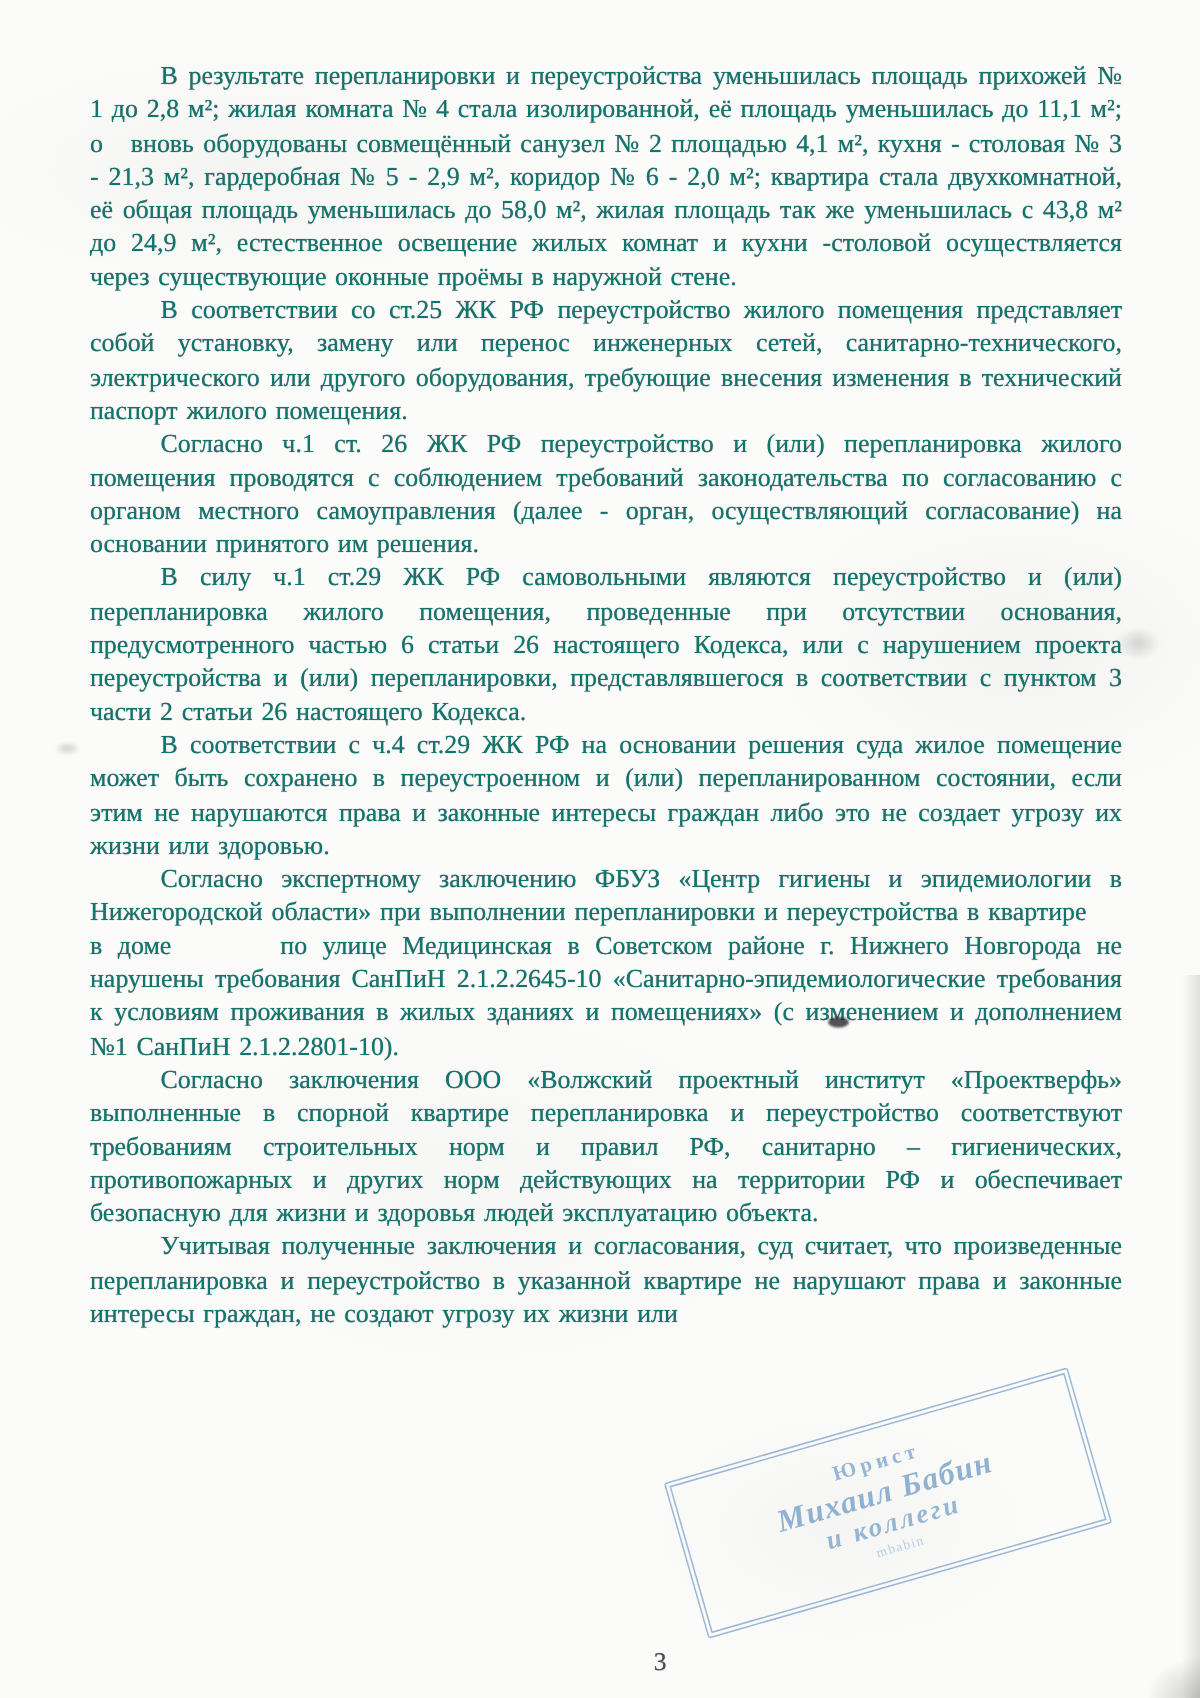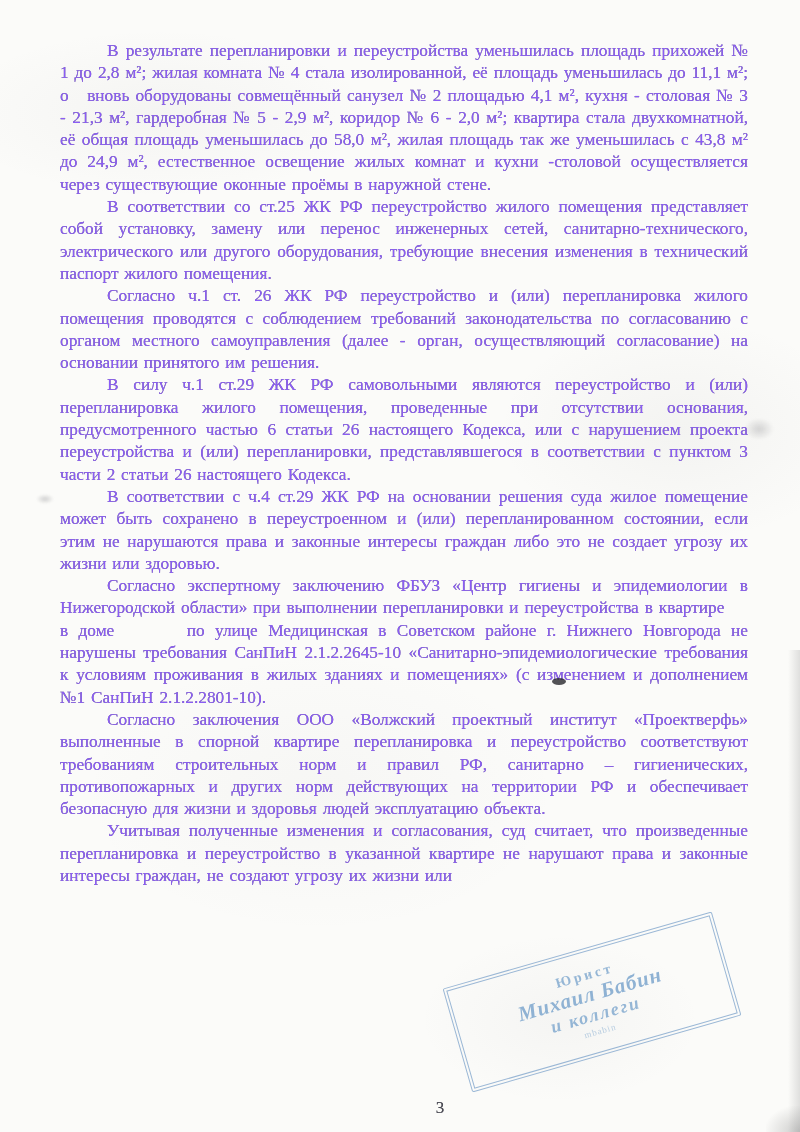--- a/index.html
+++ b/index.html
@@ -23,21 +23,21 @@
       radial-gradient(ellipse 260px 160px at 85% 38%, rgba(120,120,120,0.06), transparent 70%),
       radial-gradient(ellipse 340px 200px at 40% 70%, rgba(130,130,130,0.04), transparent 70%),
       radial-gradient(ellipse 200px 120px at 70% 90%, rgba(130,130,130,0.05), transparent 70%);
     pointer-events: none;
   }
   .page-content {
     position: absolute;
     left: 60px;
     top: 40px;
     width: 688px;
-    color: #8b5cf6;
+    color: #0f766e;
     font-size: 17.3px;
     line-height: 22.3px;
     text-align: justify;
     text-shadow: 0 0 0.6px rgba(62,62,72,0.75);
   }
   .page-content p {
     margin: 0;
     padding: 0;
     text-indent: 47px;
     word-spacing: 1.5px;
@@ -155,21 +155,21 @@
 <div class="scan-texture"></div>
 
 <div class="page-content">
   <p>В результате перепланировки и переустройства  уменьшилась площадь прихожей № 1 до 2,8 м²;  жилая комната № 4 стала изолированной, её площадь уменьшилась до 11,1 м²; о&nbsp;&nbsp; вновь оборудованы совмещённый санузел № 2 площадью 4,1 м², кухня - столовая № 3 - 21,3 м², гардеробная № 5 - 2,9 м², коридор № 6 - 2,0 м²; квартира стала двухкомнатной, её общая площадь уменьшилась до 58,0 м², жилая площадь так же уменьшилась с 43,8 м² до 24,9 м², естественное освещение жилых комнат и кухни -столовой осуществляется через существующие оконные проёмы в наружной стене.</p>
   <p>В соответствии со ст.25 ЖК РФ переустройство жилого помещения представляет собой установку, замену или перенос инженерных сетей, санитарно-технического, электрического или другого оборудования, требующие внесения изменения в технический паспорт жилого помещения.</p>
   <p>Согласно ч.1 ст. 26 ЖК РФ переустройство и (или) перепланировка жилого помещения проводятся с соблюдением требований законодательства по согласованию с органом местного самоуправления (далее - орган, осуществляющий согласование) на основании принятого им решения.</p>
   <p>В силу ч.1 ст.29 ЖК РФ самовольными являются переустройство и (или) перепланировка жилого помещения, проведенные при отсутствии основания, предусмотренного частью 6 статьи 26 настоящего Кодекса, или с нарушением проекта переустройства и (или) перепланировки, представлявшегося в соответствии с пунктом 3 части 2 статьи 26 настоящего Кодекса.</p>
   <p>В соответствии с ч.4 ст.29 ЖК РФ на основании решения суда жилое помещение может быть сохранено в переустроенном и (или) перепланированном состоянии, если этим не нарушаются права и законные интересы граждан либо это не создает угрозу их жизни или здоровью.</p>
   <p>Согласно экспертному заключению ФБУЗ «Центр гигиены и эпидемиологии в Нижегородской области» при выполнении перепланировки и переустройства в квартире&nbsp;&nbsp;&nbsp;&nbsp; в доме&nbsp;&nbsp;&nbsp;&nbsp;&nbsp;&nbsp; по улице Медицинская в Советском районе г. Нижнего Новгорода не нарушены требования СанПиН 2.1.2.2645-10 «Санитарно-эпидемиологические требования к условиям проживания в жилых зданиях и помещениях» (с изменением и дополнением №1 СанПиН 2.1.2.2801-10).</p>
   <p>Согласно заключения ООО «Волжский проектный институт «Проектверфь» выполненные в спорной квартире перепланировка и переустройство соответствуют требованиям строительных норм и правил РФ, санитарно – гигиенических, противопожарных и других норм действующих  на территории РФ и обеспечивает безопасную для жизни и здоровья людей эксплуатацию объекта.</p>
-  <p>Учитывая полученные изменения и согласования, суд считает, что произведенные перепланировка и переустройство в указанной квартире не нарушают права и законные интересы граждан, не создают угрозу их жизни или</p>
+  <p>Учитывая полученные заключения и согласования, суд считает, что произведенные перепланировка и переустройство в указанной квартире не нарушают права и законные интересы граждан, не создают угрозу их жизни или</p>
 </div>
 
 <div class="ink-blot"></div>
 <div class="smudge-a"></div>
 <div class="smudge-b"></div>
 
 <div class="stamp">
   <div class="s1">Юрист</div>
   <div class="s2">Михаил Бабин</div>
   <div class="s3">и коллеги</div>

